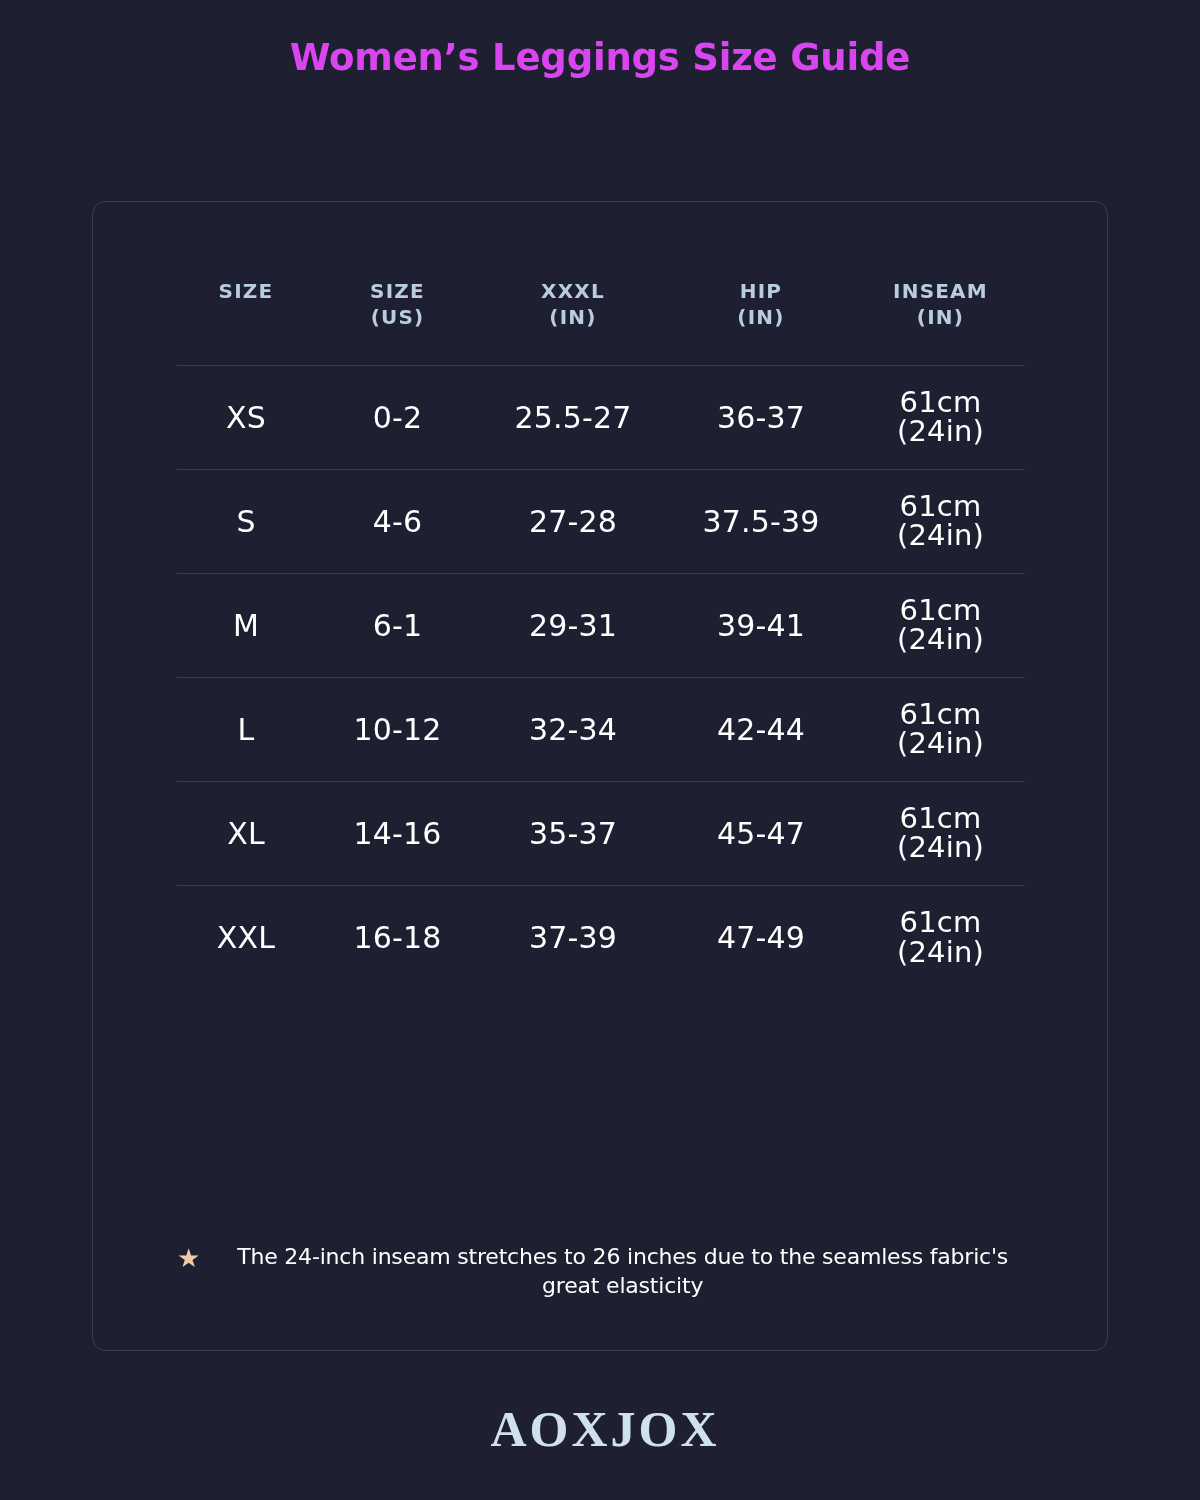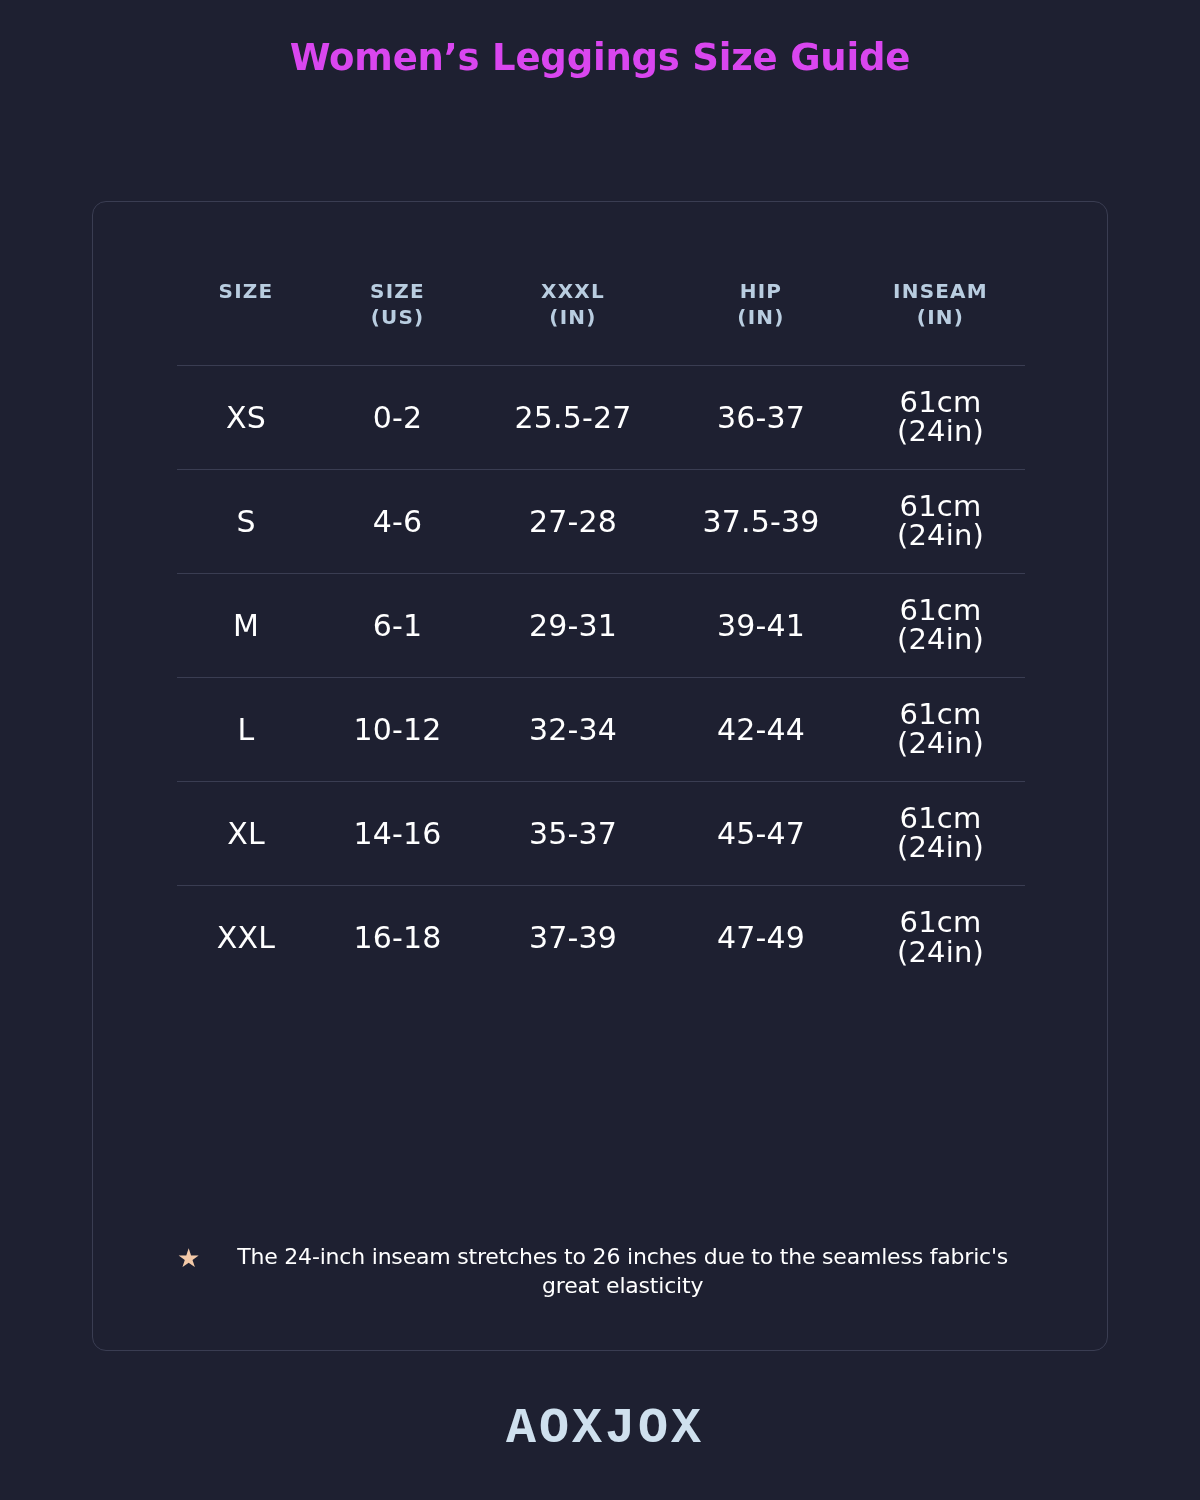--- a/index.html
+++ b/index.html
@@ -117,21 +117,21 @@
   .brand-wrap {
     display: inline-flex;
     align-items: center;
     gap: 10px;
   }
   .brand-text {
     font-size: 50px;
     font-weight: bold;
     letter-spacing: 3px;
     color: #cfe0ee;
-    font-family: Liberation Mono, monospace;
+    font-family: Liberation Serif, serif;
   }
   .brand-mark {
     display: inline-block;
   }
 </style>
 </head>
 <body>
 
 <div class="page-title">Women’s Leggings Size Guide</div>
 

